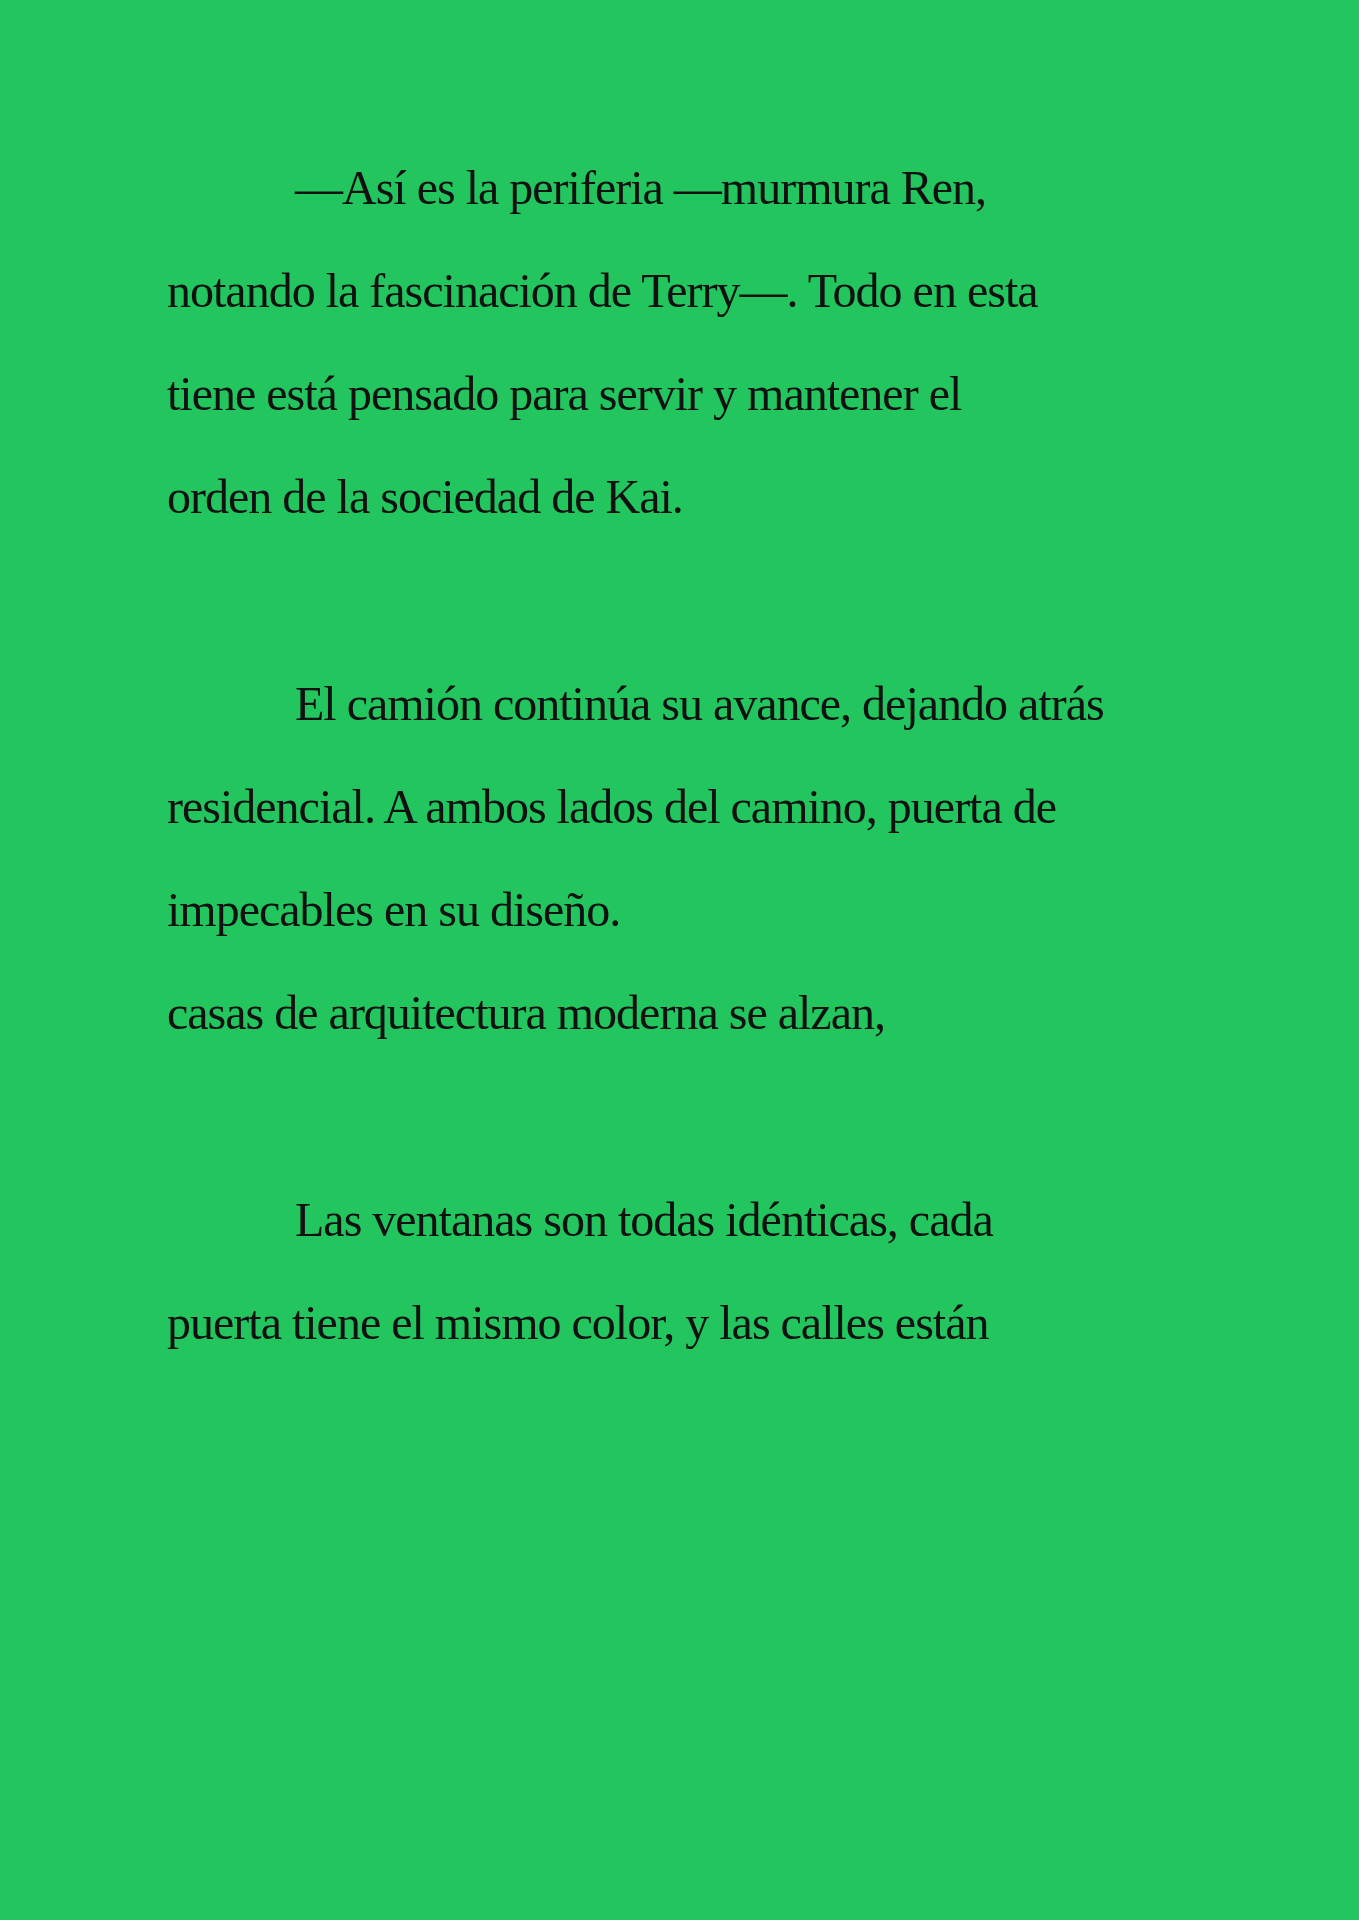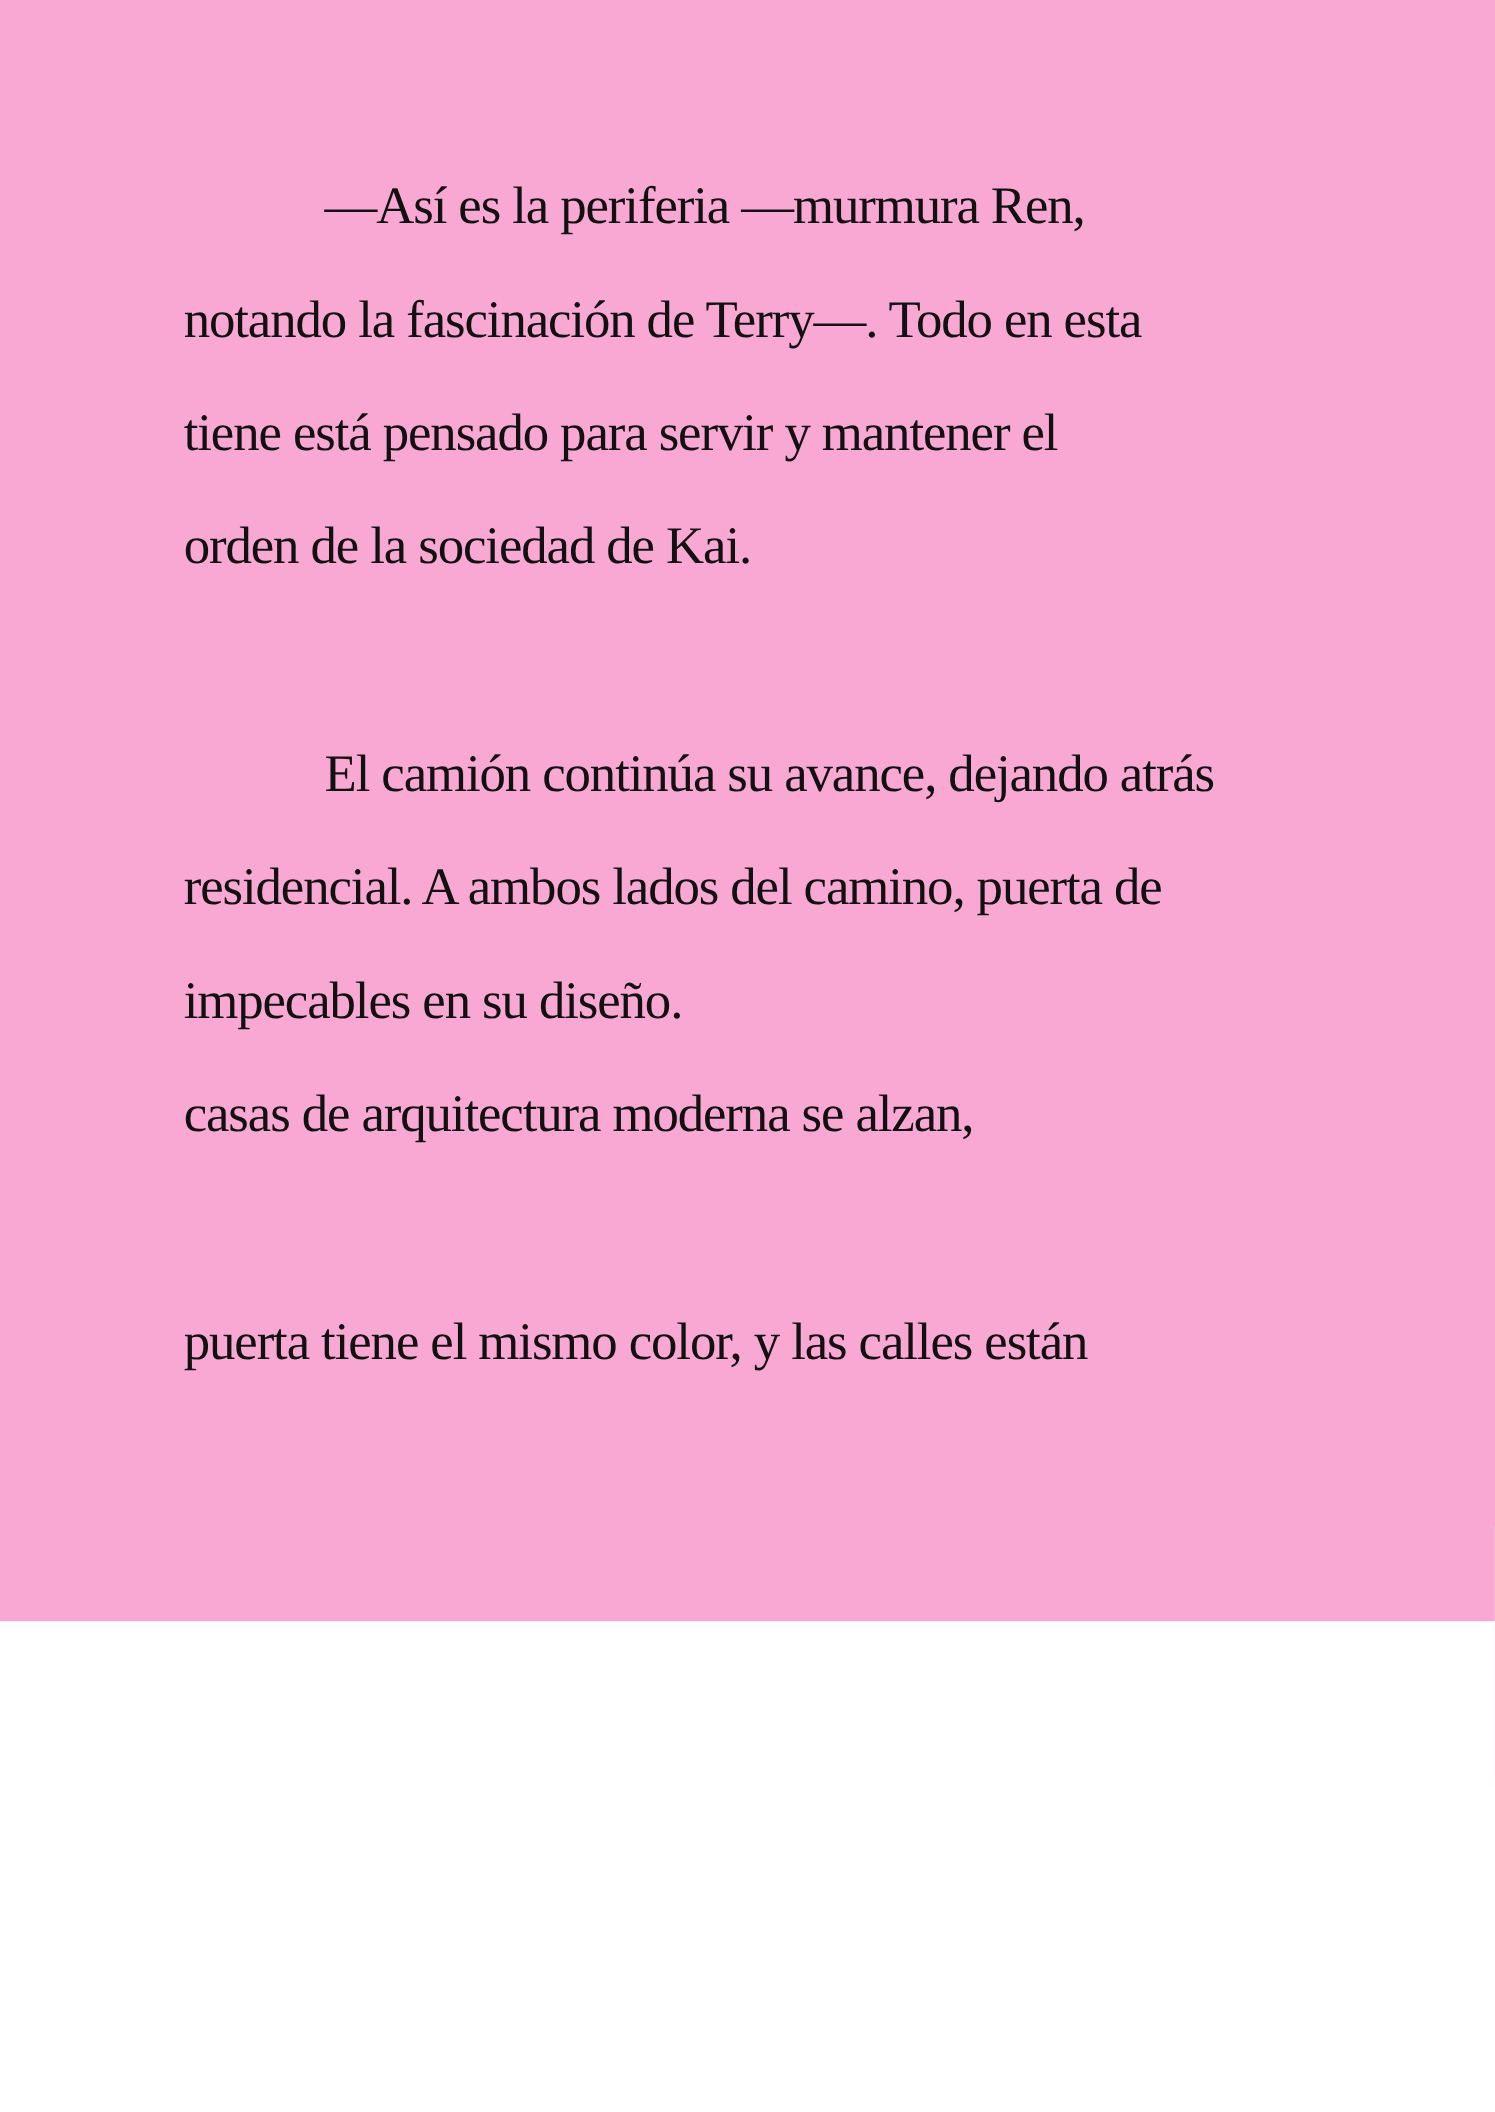--- a/index.html
+++ b/index.html
@@ -3,22 +3,22 @@
 <meta charset="utf-8">
 <style>
   html, body {
     margin: 0;
     padding: 0;
     background: #ffffff;
   }
   .page {
     position: relative;
     width: 1359px;
-    height: 1474px;
-    background: #f9a8d4;
+    height: 1920px;
+    background: #22c55e;
     overflow: hidden;
   }
   .text-block {
     position: absolute;
     top: 136px;
     left: 167px;
     width: 1060px;
     font-family: "Liberation Serif", "DejaVu Serif", serif;
     font-size: 48px;
     line-height: 103px;
@@ -52,17 +52,18 @@
     </p>
 
     <p class="para">
       <span class="line indent">El camión continúa su avance, dejando atrás</span>
       <span class="line">residencial. A ambos lados del camino, puerta de</span>
       <span class="line">impecables en su diseño.</span>
       <span class="line">casas de arquitectura moderna se alzan,</span>
     </p>
 
     <p class="para">
+      <span class="line indent">Las ventanas son todas idénticas, cada</span>
       <span class="line">puerta tiene el mismo color, y las calles están</span>
     </p>
 
   </div>
 </div>
 
 </body></html>

